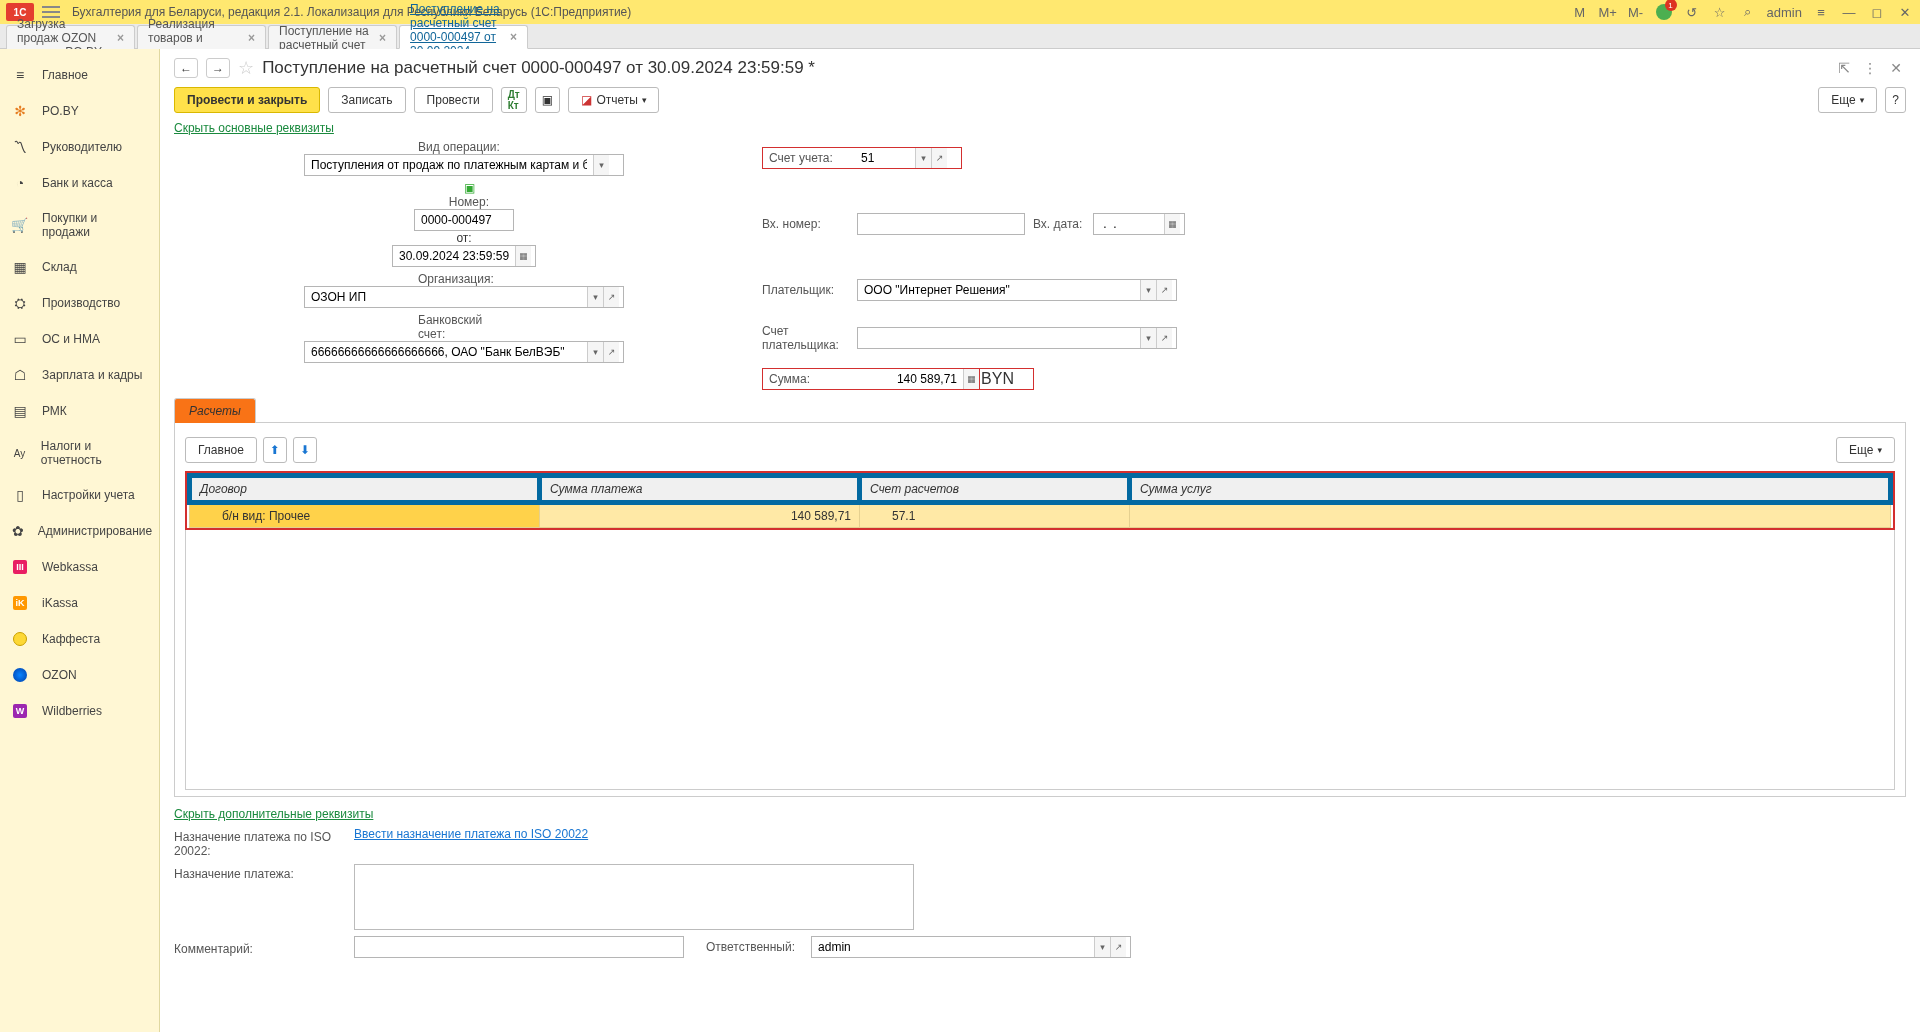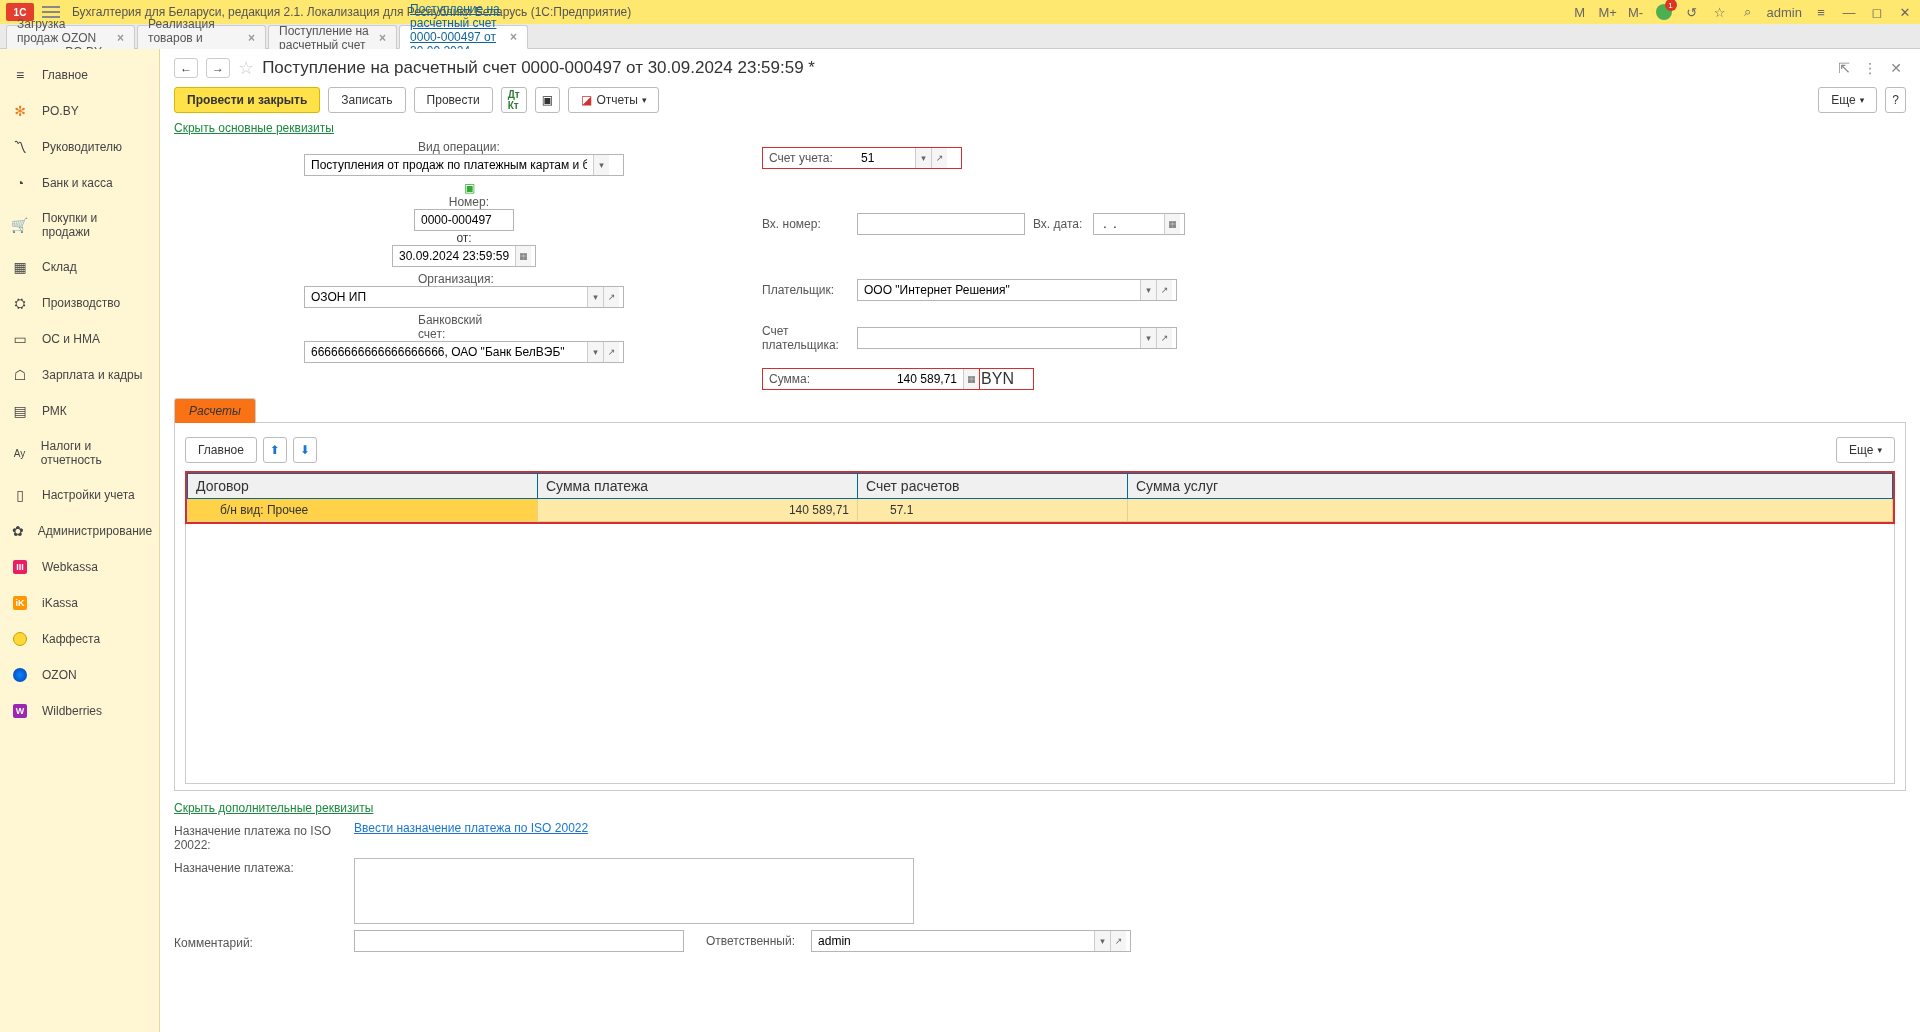--- a/index.html
+++ b/index.html
@@ -74,21 +74,21 @@
 
 .subtab-row { display: flex; margin-top: 8px; border-bottom: 1px solid #ccc; }
 .subtab { padding: 4px 12px; border: 1px solid #ccc; border-bottom: none; background: #f5f5f5; font-size: 12px; border-radius: 3px 3px 0 0; cursor: pointer; margin-right: 2px; margin-bottom: -1px; }
 .subtab.active { background: #f0ead0; }
 
 .inner-toolbar { display: flex; align-items: center; padding: 8px 0; gap: 6px; }
 
 
 .table-wrap { border: 2px solid #d32f2f; }
 .tbl { width: 100%; border-collapse: collapse; }
-.tbl th { background: #f0f0f0; border: 1px solid #0369a1; padding: 4px 8px; text-align: left; font-weight: normal; font-size: 14px; height: 22px; }
+.tbl th { background: #f0f0f0; border: 5px solid #0369a1; padding: 4px 8px; text-align: left; font-weight: normal; font-size: 12px; height: 22px; font-style: italic; }
 .tbl td { border: 1px solid #e5d090; padding: 4px 8px; font-size: 12px; height: 22px; }
 .tbl tr.selrow td { background: #ffe9a6; padding-left: 32px; }
 .tbl tr.selrow td:first-child { background: #ffd24a; }
 .tblbox { height: 260px; border: 1px solid #ccc; border-top: none; }
 
 
 .bottom { padding: 10px 14px; }
 .bottom .link2 { color: #1a8a3e; text-decoration: underline; font-size: 12px; cursor: pointer; margin-top: 6px; }
 .bottom-row { display: flex; align-items: flex-start; margin: 6px 0; gap: 10px; }
 .bottom-row .blbl { width: 170px; color: #555; font-size: 12px; padding-top: 3px; }

